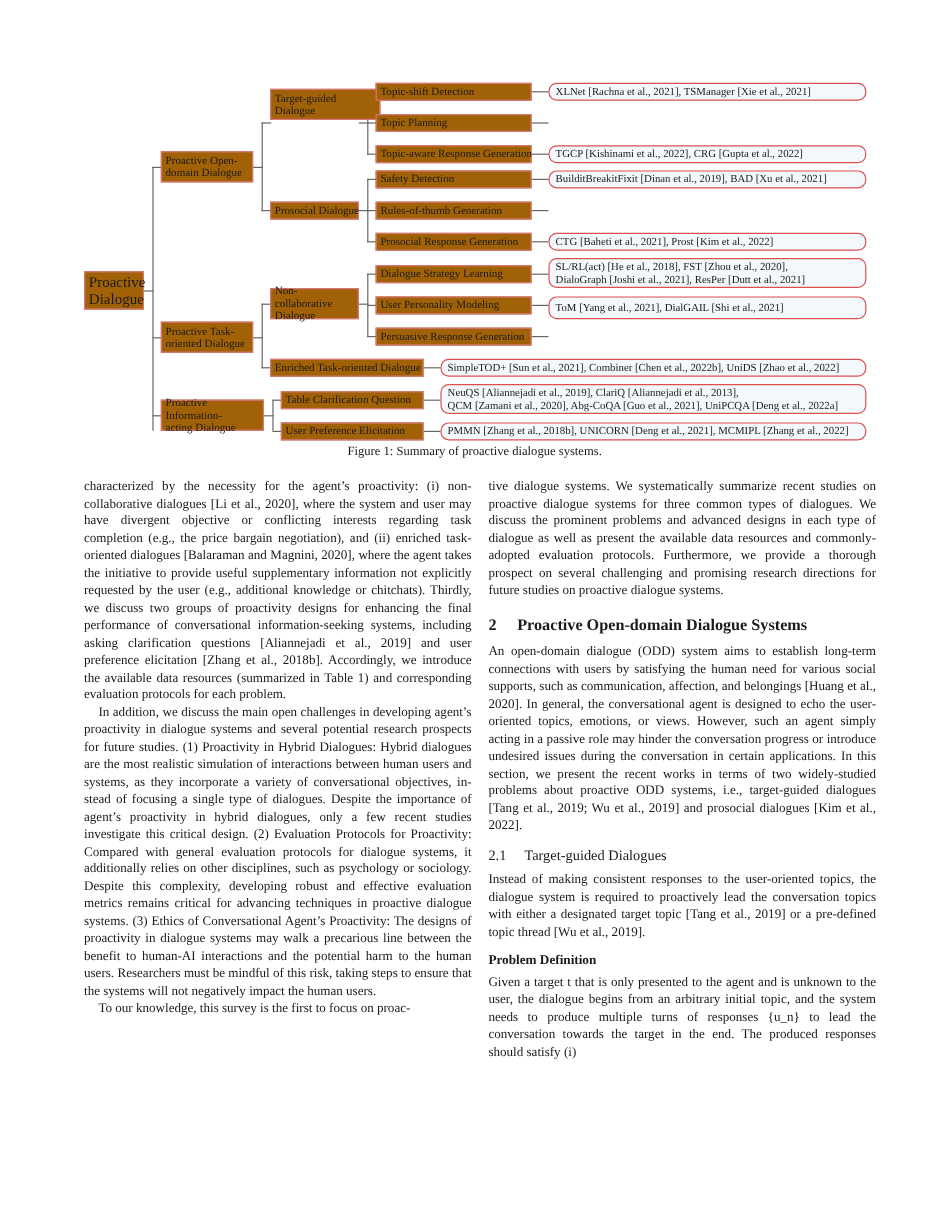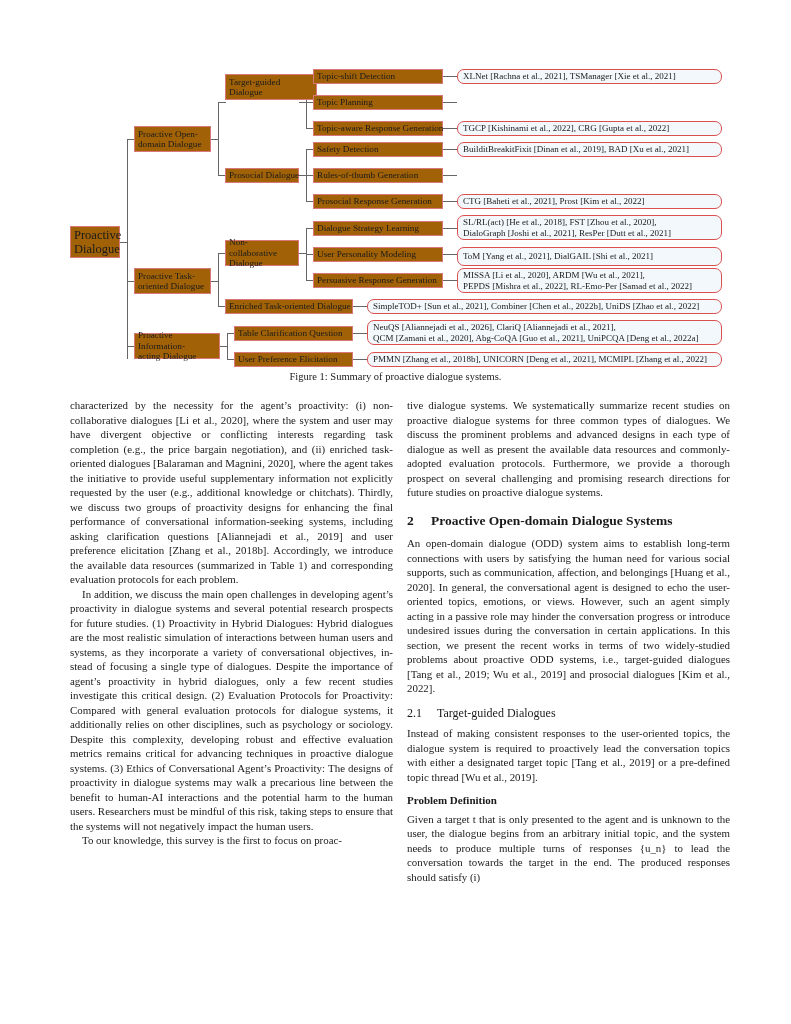--- a/index.html
+++ b/index.html
@@ -113,24 +113,22 @@
   <div class="box" style="left:313px;top:247px;width:130px;height:15px">User Personality Modeling</div>
   <div class="box" style="left:313px;top:273px;width:130px;height:15px">Persuasive Response Generation</div>
 
   <div class="leaf" style="left:457px;top:69px;width:265px;height:15px">XLNet [Rachna et al., 2021], TSManager [Xie et al., 2021]</div>
   <div class="leaf" style="left:457px;top:121px;width:265px;height:15px">TGCP [Kishinami et al., 2022], CRG [Gupta et al., 2022]</div>
   <div class="leaf" style="left:457px;top:142px;width:265px;height:15px">BuilditBreakitFixit [Dinan et al., 2019], BAD [Xu et al., 2021]</div>
   <div class="leaf" style="left:457px;top:194px;width:265px;height:15px">CTG [Baheti et al., 2021], Prost [Kim et al., 2022]</div>
   <div class="leaf" style="left:457px;top:215px;width:265px;height:25px">SL/RL(act) [He et al., 2018], FST [Zhou et al., 2020],
 DialoGraph [Joshi et al., 2021], ResPer [Dutt et al., 2021]</div>
   <div class="leaf" style="left:457px;top:247px;width:265px;height:19px">ToM [Yang et al., 2021], DialGAIL [Shi et al., 2021]</div>
-  <div class="leaf" style="left:457px;top:268px;width:265px;height:25px">MISSA [Li et al., 2020], ARDM [Wu et al., 2021],
-PEPDS [Mishra et al., 2022], RL-Emo-Per [Samad et al., 2022]</div>
   <div class="leaf" style="left:367px;top:299px;width:355px;height:15px">SimpleTOD+ [Sun et al., 2021], Combiner [Chen et al., 2022b], UniDS [Zhao et al., 2022]</div>
-  <div class="leaf" style="left:367px;top:320px;width:355px;height:25px">NeuQS [Aliannejadi et al., 2026], ClariQ [Aliannejadi et al., 2021],
+  <div class="leaf" style="left:367px;top:320px;width:355px;height:25px">NeuQS [Aliannejadi et al., 2019], ClariQ [Aliannejadi et al., 2013],
 QCM [Zamani et al., 2020], Abg-CoQA [Guo et al., 2021], UniPCQA [Deng et al., 2022a]</div>
   <div class="leaf" style="left:367px;top:352px;width:355px;height:15px">PMMN [Zhang et al., 2018b], UNICORN [Deng et al., 2021], MCMIPL [Zhang et al., 2022]</div>
 
   <div class="caption">Figure 1: Summary of proactive dialogue systems.</div>
 </div>
 
 <div class="col" id="colL">
   <p>characterized by the necessity for the agent’s proactivity: (i) non-collaborative dialogues [Li et al., 2020], where the sys­tem and user may have divergent objective or conflicting in­terests regarding task completion (e.g., the price bargain ne­gotiation), and (ii) enriched task-oriented dialogues [Balara­man and Magnini, 2020], where the agent takes the ini­tiative to provide useful supplementary information not ex­plicitly requested by the user (e.g., additional knowledge or chitchats). Thirdly, we discuss two groups of proactivity de­signs for enhancing the final performance of conversational information-seeking systems, including asking clarification questions [Aliannejadi et al., 2019] and user preference elic­itation [Zhang et al., 2018b]. Accordingly, we introduce the available data resources (summarized in Table 1) and corre­sponding evaluation protocols for each problem.</p>
   <p class="ind">In addition, we discuss the main open challenges in de­veloping agent’s proactivity in dialogue systems and several potential research prospects for future studies. (1) Proactivity in Hybrid Dialogues: Hybrid dialogues are the most realistic simulation of interactions between human users and systems, as they incorporate a variety of conversational objectives, in­stead of focusing a single type of dialogues. Despite the im­portance of agent’s proactivity in hybrid dialogues, only a few recent studies investigate this critical design. (2) Evalua­tion Protocols for Proactivity: Compared with general evalu­ation protocols for dialogue systems, it additionally relies on other disciplines, such as psychology or sociology. Despite this complexity, developing robust and effective evaluation metrics remains critical for advancing techniques in proac­tive dialogue systems. (3) Ethics of Conversational Agent’s Proactivity: The designs of proactivity in dialogue systems may walk a precarious line between the benefit to human-AI interactions and the potential harm to the human users. Re­searchers must be mindful of this risk, taking steps to ensure that the systems will not negatively impact the human users.</p>
   <p class="ind">To our knowledge, this survey is the first to focus on proac-</p>

